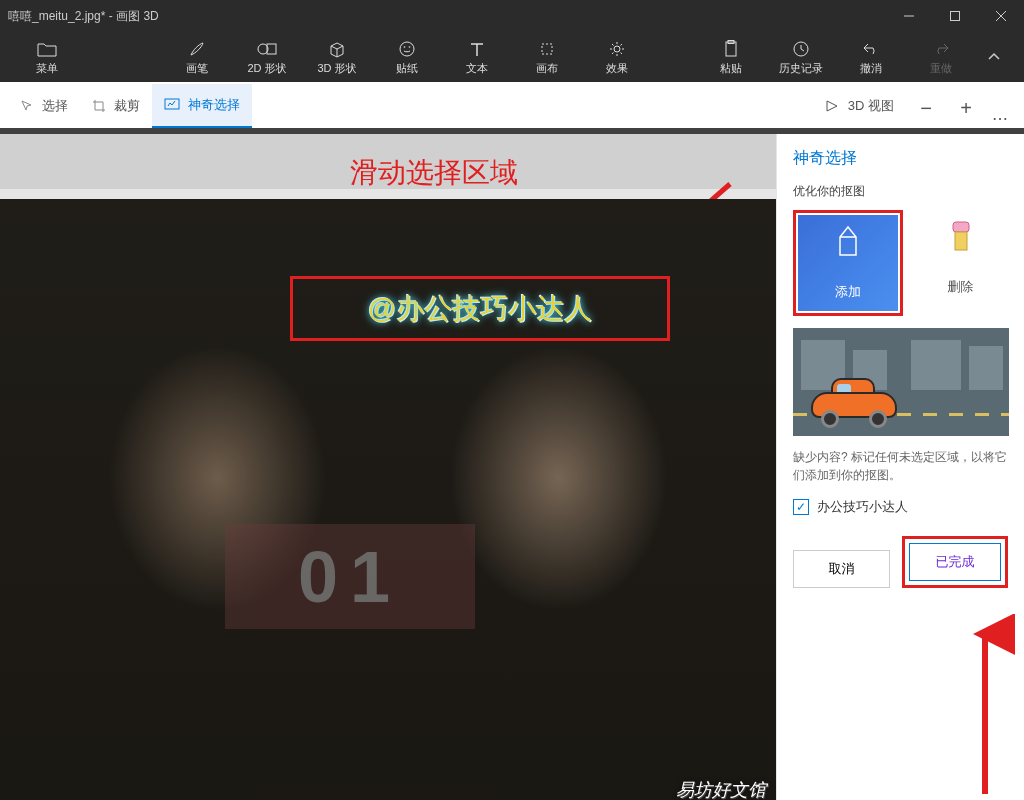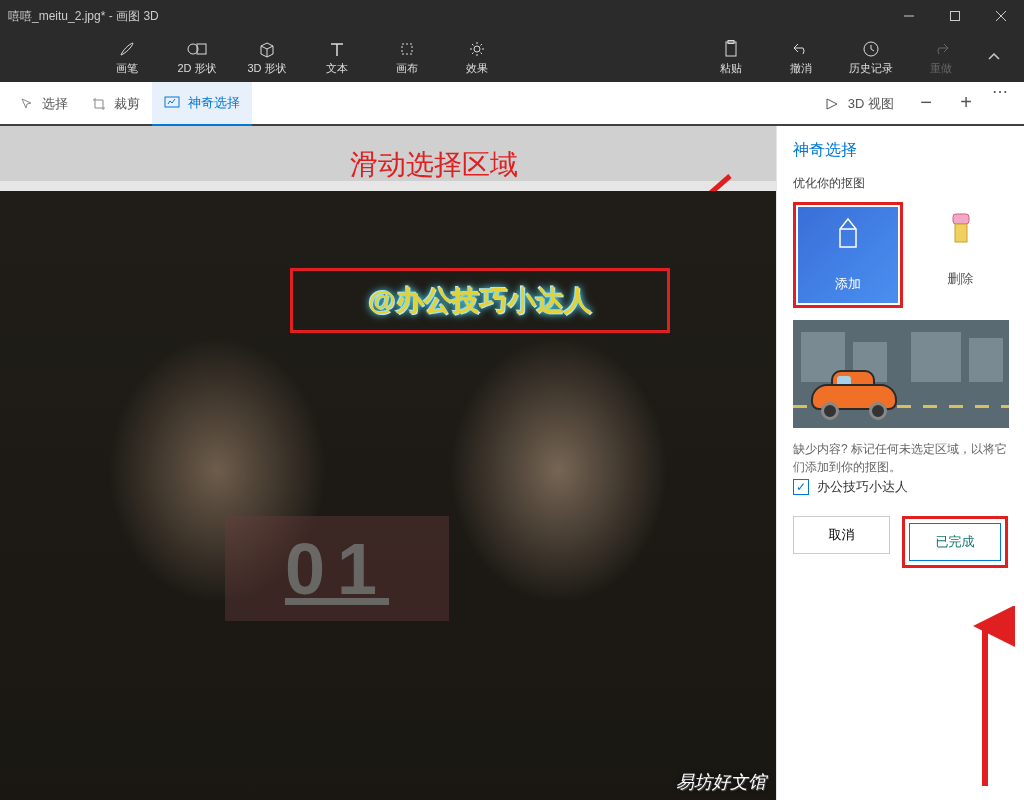--- a/index.html
+++ b/index.html
@@ -10,21 +10,21 @@
 .titlebar .winbtn { width: 46px; height: 32px; display: flex; align-items: center; justify-content: center; color: #ccc; }
 .titlebar .winbtn svg { width: 10px; height: 10px; }
 
 .ribbon { height: 50px; background: #2b2b2b; display: flex; align-items: center; padding: 0 12px; }
 .ribbon .tool { display: flex; flex-direction: column; align-items: center; justify-content: center; width: 70px; height: 48px; color: #ddd; font-size: 11px; gap: 2px; }
 .ribbon .tool .ic { height: 20px; display: flex; align-items: center; justify-content: center; }
 .ribbon .tool.dis { color: #666; }
 .ribbon .rspace { flex: 1; }
 .ribbon .chev { width: 36px; display:flex; align-items:center; justify-content:center; }
 
-.subbar { height: 44px; background: #fff; border-bottom: 2px solid #404040; display: flex; align-items: flex-start; padding: 0 8px; }
+.subbar { height: 52px; background: #fff; border-bottom: 6px solid #404040; display: flex; align-items: flex-end; padding: 0 8px; }
 .subbar .sel { display: flex; align-items: center; gap: 8px; padding: 0 12px; height: 44px; font-size: 13px; color: #555; }
 .subbar .sel.active { border-bottom: 2px solid #0078d4; background: #e8f0fb; }
 .subbar .sep { flex: 1; }
 .subbar .zoombtn { width: 40px; height: 40px; display: flex; align-items: center; justify-content: center; color: #555; font-size: 20px; }
 .subbar .dots { width: 30px; text-align: center; color: #555; letter-spacing: 2px; }
 
 .main { display: flex; height: calc(800px - 32px - 50px - 44px); }
 .canvas-area { flex: 1; background: #e6e6e6; position: relative; overflow: hidden; }
 .topstrip { position: absolute; top:0; left:0; right:0; height:55px; background:#d0d0d0; }
 .overlay-red-text { position: absolute; top: 20px; left: 350px; color: #e02020; font-size: 28px; font-weight: 500; }
@@ -32,48 +32,48 @@
 
 .photo { position: absolute; top: 65px; left: 0; right: 0; height: 620px; background: linear-gradient(180deg,#3a352c 0%,#2f2a22 100%); filter: brightness(.55); }
 .photo::before { content:""; position:absolute; inset:0; background:
   radial-gradient(ellipse 180px 220px at 28% 45%, #c8a888 0%, transparent 60%),
   radial-gradient(ellipse 180px 220px at 72% 45%, #d8b898 0%, transparent 60%);
 }
 .ruler { position:absolute; top:65px; left:0; right:0; height:15px; background:#aaa; }
 .ruler-tick { position:absolute; top:68px; left:200px; color:#222; font-size:11px; }
 
 .watermark-box { position: absolute; top: 142px; left: 290px; width: 380px; height: 65px; border: 3px solid #e02020; display: flex; align-items: center; justify-content: center; }
-.watermark-text { color: #e8d030; font-size: 28px; font-weight: 700; text-shadow: 0 0 6px #4ed0e8, 0 0 10px #4ed0e8, 1px 1px 0 #fff, -1px -1px 0 #fff; position:relative; }
-.yearbox { position:absolute; top:390px; left:225px; width:224px; height:105px; background:#6a3b3b; opacity:.4; display:flex; align-items:center; justify-content:center; color:#ddd; font-size:72px; font-weight:700; letter-spacing:12px;text-decoration:underline; }
+.watermark-text { color: #e8d030; font-size: 28px; font-weight: 400; text-shadow: 0 0 6px #4ed0e8, 0 0 10px #4ed0e8, 1px 1px 0 #fff, -1px -1px 0 #fff; position:relative; }
+.yearbox { position:absolute; top:390px; left:225px; width:250px; height:105px; background:#6a3b3b; opacity:.4; display:flex; align-items:center; justify-content:center; color:#ddd; font-size:72px; font-weight:700; letter-spacing:12px; }
 
 .side { width: 248px; background: #fff; border-left: 1px solid #e5e5e5; padding: 14px 16px; position: relative; }
 .side h3 { color: #0078d4; font-size: 16px; font-weight: 500; margin-bottom: 14px; }
 .side .subt { font-size: 12px; color: #444; margin-bottom: 10px; }
 .opt-row { display: flex; gap: 10px; }
 .opt-outline { border: 3px solid #e02020; padding: 2px; }
 .opt { width: 100px; height: 96px; display: flex; flex-direction: column; align-items: center; justify-content: center; gap: 24px; font-size: 13px; cursor: pointer; }
 .opt.add { background: linear-gradient(135deg,#3a6fd8,#4a8ff0); color: #fff; }
 .opt.del { background: #fff; color: #555; }
 .preview { margin-top: 12px; width: 216px; height: 108px; position: relative; background: linear-gradient(#5a6a72 0 58%, #4a5860 58% 100%); overflow:hidden; }
 .road { position:absolute; bottom:0; left:0; right:0; height:42%; background:#5a6a72; }
 .road::after{ content:""; position:absolute; top:50%; left:0; right:0; height:3px; background:repeating-linear-gradient(90deg,#d8c060 0 14px,transparent 14px 26px);}
 .bldg { position:absolute; top:12px; background:#7a8a92; }
 .b1{left:8px;width:44px;height:50px;} .b2{left:60px;width:34px;height:40px;top:22px;} .b3{left:118px;width:50px;height:50px;} .b4{left:176px;width:34px;height:44px;top:18px;}
 .car { position:absolute; bottom:8px; left:18px; width:86px; height:44px; }
 .car .body{ position:absolute; bottom:10px; width:86px; height:26px; background:#f07028; border-radius:16px 16px 8px 8px; border:2px solid #2a2a2a;}
 .car .top{ position:absolute; bottom:30px; left:20px; width:44px; height:20px; background:#f07028; border-radius:10px 10px 0 0; border:2px solid #2a2a2a;}
 .car .win{ position:absolute; bottom:32px; left:26px; width:14px; height:12px; background:#a8d0e8; border-radius:3px;}
 .car .w{ position:absolute; bottom:0; width:18px; height:18px; background:#333; border-radius:50%; border:3px solid #888;}
 .car .w1{left:10px;} .car .w2{left:58px;}
-.hint { font-size: 12px; color: #666; margin: 12px 0 2px; line-height: 1.5; }
+.hint { font-size: 12px; color: #666; margin: 12px 0 14px; line-height: 1.5; }
 .chk { display: flex; align-items: center; gap: 8px; font-size: 13px; color: #333; margin-bottom: 20px; }
 .chk .box { width: 16px; height: 16px; border: 1px solid #0078d4; display: flex; align-items: center; justify-content: center; color: #0078d4; font-size: 12px; }
-.btns { display: flex; gap: 12px; align-items:flex-start; }
+.btns { display: flex; gap: 12px; align-items:flex-end; }
 .btn { flex:1; height: 38px; display: flex; align-items: center; justify-content: center; font-size: 13px; border: 1px solid #ccc; background: #fff; cursor: pointer; }
-.btn.done { color: #0f766e; border-color: #0078d4; }
+.btn.done { color: #6d28d9; border-color: #0078d4; }
 .done-outline { border:3px solid #e02020; padding:4px; }
 .arrow2 { position: absolute; left: 178px; top: 480px; }
 .footer-wm { position: absolute; bottom: 6px; right: 10px; color: #fff; font-size: 18px; text-shadow: 0 0 4px rgba(0,0,0,.7), 1px 1px 0 #555; font-style: italic; font-weight: 400; }
 </style>
 </head>
 <body>
 
 <div class="titlebar">
   <span>嘻嘻_meitu_2.jpg* - 画图 3D</span>
   <span class="spacer"></span>
@@ -88,20 +88,28 @@
       </svg>
     </div>
   <div class="winbtn">
       <svg viewBox="0 0 10 10">
         <path d="M0 0l10 10M10 0L0 10" stroke="#ccc"></path>
       </svg>
     </div>
 </div>
 
 <div class="ribbon">
+  <div class="tool">
+      <span class="ic">
+        <svg width="20" height="16" viewBox="0 0 20 16">
+          <path d="M1 3h6l2 2h10v10H1z" fill="none" stroke="#ddd"></path>
+        </svg>
+      </span>
+      <span>菜单</span>
+    </div>
   <div style="width:80px"></div>
   <div class="tool">
       <span class="ic">
         <svg width="18" height="18" viewBox="0 0 18 18">
           <path d="M3 15c2-5 8-11 12-12-1 4-7 10-12 12z" fill="none" stroke="#ddd"></path>
         </svg>
       </span>
       <span>画笔</span>
     </div>
   <div class="tool">
@@ -116,20 +124,31 @@
   <div class="tool">
       <span class="ic">
         <svg width="18" height="18" viewBox="0 0 18 18">
           <path d="M3 6l6-3 6 3v8l-6 3-6-3zM3 6l6 3 6-3M9 9v8" fill="none" stroke="#ddd"></path>
         </svg>
       </span>
       <span>3D 形状</span>
     </div>
   <div class="tool">
       <span class="ic">
+        <svg width="18" height="18" viewBox="0 0 18 18">
+          <circle cx="9" cy="9" r="7" fill="none" stroke="#ddd"></circle>
+          <path d="M6 11c1 1 5 1 6 0" fill="none" stroke="#ddd"></path>
+          <circle cx="6.5" cy="7" r=".8" fill="#ddd"></circle>
+          <circle cx="11.5" cy="7" r=".8" fill="#ddd"></circle>
+        </svg>
+      </span>
+      <span>贴纸</span>
+    </div>
+  <div class="tool">
+      <span class="ic">
         <svg width="16" height="16" viewBox="0 0 16 16">
           <path d="M2 3h12M8 3v12" stroke="#ddd" stroke-width="1.5"></path>
         </svg>
       </span>
       <span>文本</span>
     </div>
   <div class="tool">
       <span class="ic">
         <svg width="18" height="18" viewBox="0 0 18 18">
           <rect x="4" y="4" width="10" height="10" fill="none" stroke="#ddd" stroke-dasharray="2 2"></rect>
@@ -151,34 +170,34 @@
       <span class="ic">
         <svg width="16" height="18" viewBox="0 0 16 18">
           <rect x="3" y="2" width="10" height="14" fill="none" stroke="#ddd"></rect>
           <rect x="5" y="0.5" width="6" height="3" fill="none" stroke="#ddd"></rect>
         </svg>
       </span>
       <span>粘贴</span>
     </div>
   <div class="tool">
       <span class="ic">
+        <svg width="18" height="18" viewBox="0 0 18 18">
+          <circle cx="9" cy="9" r="7" fill="none" stroke="#ddd"></circle>
+          <path d="M9 5v4l3 2" stroke="#ddd" fill="none"></path>
+        </svg>
+      </span>
+      <span>历史记录</span>
+    </div>
+  <div class="tool">
+      <span class="ic">
         <svg width="18" height="16" viewBox="0 0 18 16">
           <path d="M6 3L2 7l4 4M2 7h9a5 5 0 010 6" fill="none" stroke="#ddd"></path>
         </svg>
       </span>
       <span>撤消</span>
-    </div>
-  <div class="tool">
-      <span class="ic">
-        <svg width="18" height="18" viewBox="0 0 18 18">
-          <circle cx="9" cy="9" r="7" fill="none" stroke="#ddd"></circle>
-          <path d="M9 5v4l3 2" stroke="#ddd" fill="none"></path>
-        </svg>
-      </span>
-      <span>历史记录</span>
     </div>
   <div class="tool dis">
       <span class="ic">
         <svg width="18" height="16" viewBox="0 0 18 16">
           <path d="M12 3l4 4-4 4M16 7H7a5 5 0 000 6" fill="none" stroke="#666"></path>
         </svg>
       </span>
       <span>重做</span>
     </div>
   <div class="chev">

